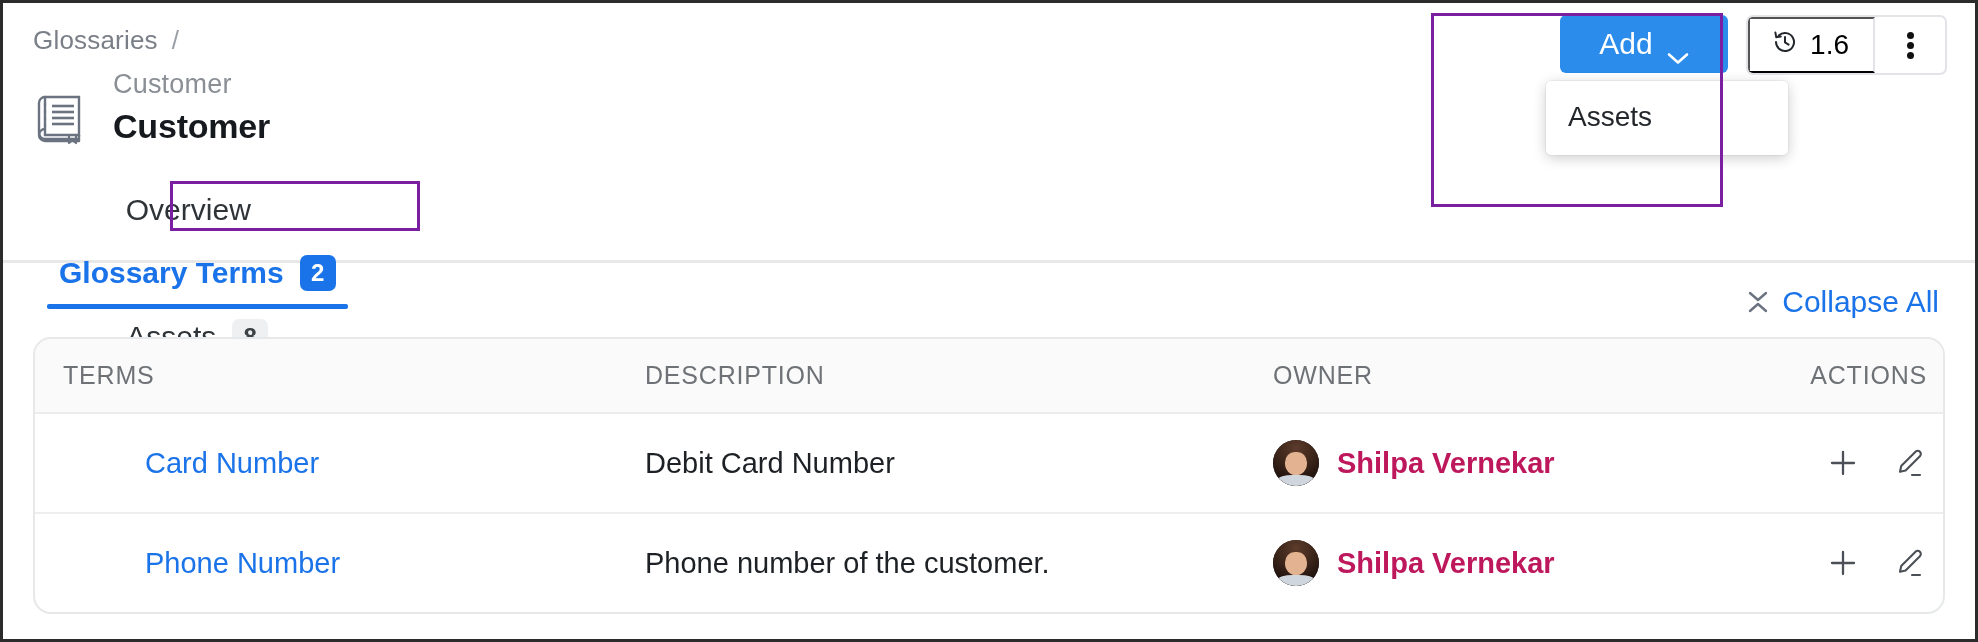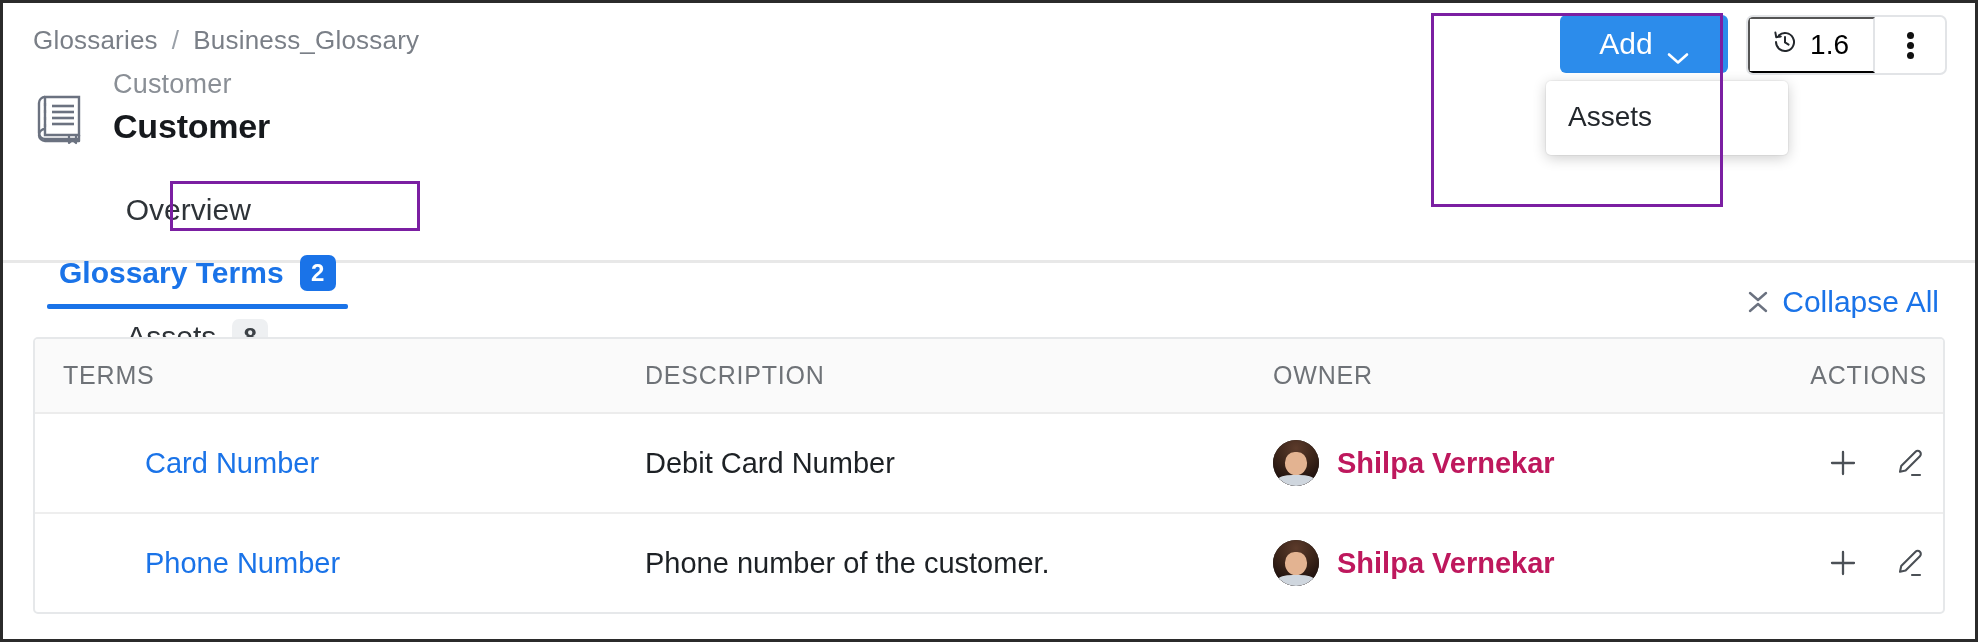--- a/index.html
+++ b/index.html
@@ -240,21 +240,21 @@
     gap: 12px;
     color: #1a73e8;
     font-size: 30px;
     cursor: pointer;
   }
   .collapse-icon { width: 24px; height: 28px; display: inline-block; }
 
   
   .table-card {
     border: 2px solid #e6e8ea;
-    border-radius: 5px;
+    border-radius: 18px;
     overflow: hidden;
     background: #ffffff;
   }
   table { width: 100%; border-collapse: collapse; table-layout: fixed; }
 
   thead tr { background: #fafafa; }
   thead th {
     font-size: 25px;
     font-weight: normal;
     color: #6e7277;
@@ -334,21 +334,20 @@
 </head>
 <body>
 
 <div class="page">
 
   <div class="header">
 
     <div class="breadcrumb">
       <span class="crumb">Glossaries</span>
       <span class="sep">/</span>
-      <span class="crumb">Business_Glossary</span>
     </div>
 
     <div class="title-block">
       <span class="entity-icon">
         <svg viewBox="0 0 58 58" width="58" height="58">
           <path d="M12 7h34v38H12z" fill="none" stroke="#6b7280" stroke-width="2.4"></path>
           <path d="M12 7a6 6 0 0 0-6 6v30a6 6 0 0 0 6 6h34" fill="none" stroke="#6b7280" stroke-width="2.4" stroke-linejoin="round"></path>
           <path d="M46 45v6H12a6 6 0 0 1 0-12" fill="none" stroke="#6b7280" stroke-width="2.4" stroke-linejoin="round"></path>
           <line x1="12" y1="13" x2="12" y2="39" stroke="#6b7280" stroke-width="2.2" stroke-dasharray="3 4"></line>
           <line x1="19" y1="16" x2="41" y2="16" stroke="#6b7280" stroke-width="2.6"></line>

